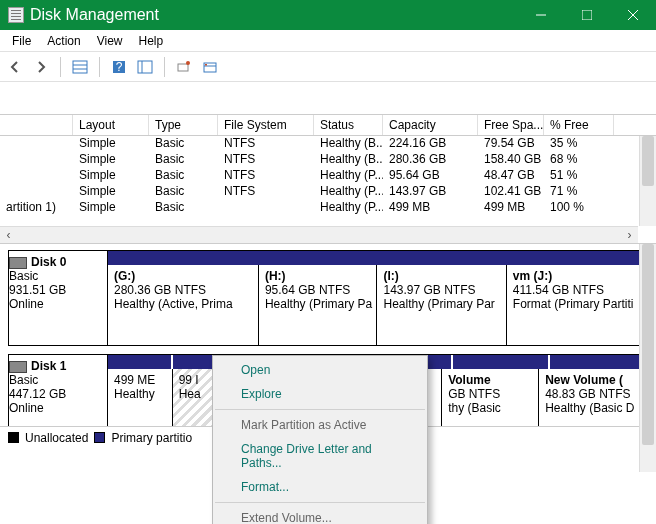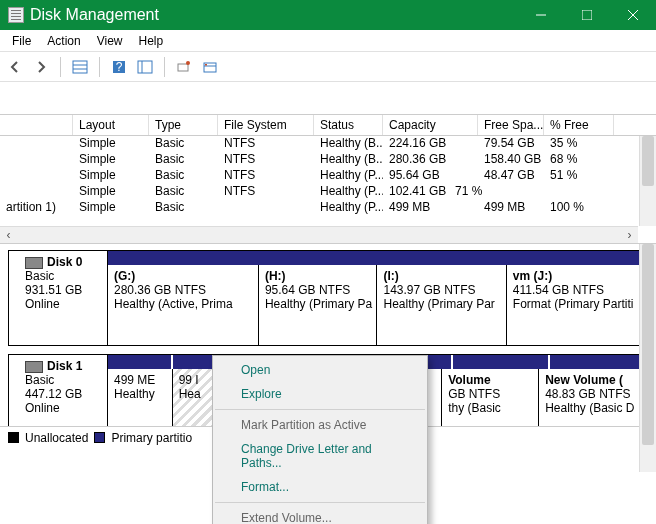--- a/index.html
+++ b/index.html
@@ -24,21 +24,21 @@
 .vrow { display:flex; height:16px; }
 .vrow .cell { padding:0 6px; white-space:nowrap; overflow:hidden; }
 .hscroll { position:absolute; bottom:0; left:0; right:18px; height:17px; background:#f0f0f0; display:flex; align-items:center; border-top:1px solid #dcdcdc;}
 .hscroll .arrow{ width:17px;height:17px;display:flex;align-items:center;justify-content:center;color:#555;}
 .hscroll .track{flex:1;position:relative;}
 .hscroll .thumb{position:absolute;left:0;top:2px;bottom:2px;width:50%;background:#cfcfcf;border-radius:2px;}
 .vscroll { position:absolute; top:22px; right:0; bottom:17px; width:17px; background:#f0f0f0; border-left:1px solid #dcdcdc;}
 .vscroll .vthumb{ position:absolute; top:0; left:2px; right:2px; height:55%; background:#cfcfcf; border-radius:2px;}
 .diskpane { position:relative; padding:6px 8px; }
 .diskrow { display:flex; margin-bottom:8px; }
-.diskinfo { width:100px; border:1px solid #000; padding:4px 16px; background:#fff; position:relative; }
+.diskinfo { width:100px; border:1px solid #000; padding:4px 0; background:#fff; position:relative; }
 .diskinfo .di-icon { width:18px; height:12px; background:#888; border:1px solid #444; display:inline-block; margin-right:4px; vertical-align:middle;}
 .diskinfo .di-title{ font-weight:bold; }
 .diskmap { flex:1; border:1px solid #000; border-left:none; display:flex; flex-direction:column; background:#fff;}
 .stripe { height:14px; background:#262680; width:100%; }
 .stripe.seg { display:flex; }
 .stripe.seg > div { border-right:2px solid #fff; background:#262680;}
 .parts { flex:1; display:flex; }
 .part { border-right:1px solid #000; padding:4px 6px; overflow:hidden; white-space:nowrap; position:relative;}
 .part:last-child{border-right:none;}
 .part .label{ font-weight:bold; }
@@ -173,20 +173,21 @@
         <div class="cell vh-w5">95.64 GB</div>
         <div class="cell vh-w6">48.47 GB</div>
         <div class="cell vh-w7">51 %</div>
       </div>
       <div class="vrow">
         <div class="cell vh-w0"></div>
         <div class="cell vh-w1">Simple</div>
         <div class="cell vh-w2">Basic</div>
         <div class="cell vh-w3">NTFS</div>
         <div class="cell vh-w4">Healthy (P...</div>
+        <div class="cell vh-w5">143.97 GB</div>
         <div class="cell vh-w6">102.41 GB</div>
         <div class="cell vh-w7">71 %</div>
       </div>
       <div class="vrow">
         <div class="cell vh-w0">artition 1)</div>
         <div class="cell vh-w1">Simple</div>
         <div class="cell vh-w2">Basic</div>
         <div class="cell vh-w3"></div>
         <div class="cell vh-w4">Healthy (P...</div>
         <div class="cell vh-w5">499 MB</div>

